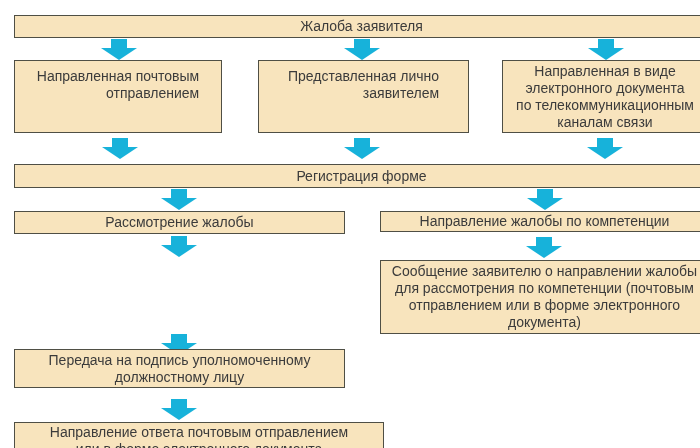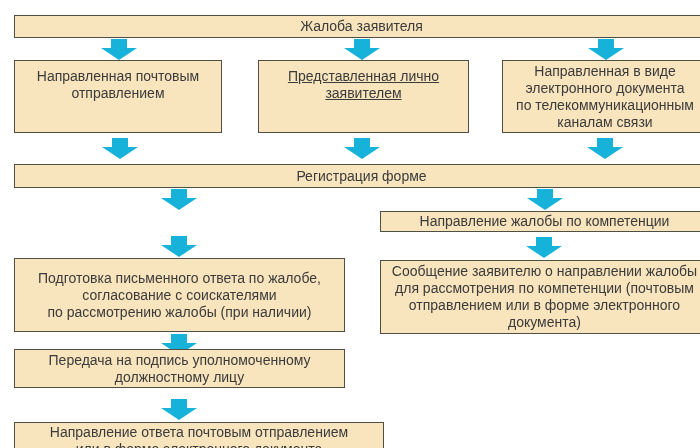--- a/index.html
+++ b/index.html
@@ -19,25 +19,25 @@
     text-align:center;
     white-space:pre-line;
     font-size:14px;
     line-height:17px;
     display:flex;
     flex-direction:column;
     justify-content:center;
     align-items:center;
     padding:2px 6px;
   }
-  .box.top-align{justify-content:flex-start;padding-top:7px;}
+  .box.top-align{justify-content:flex-start;padding-top:7px;text-align:right;}
   
   .b-complaint   {left:2px;  top:3px;   width:695px; height:23px;}
   .b-mail        {left:2px;  top:48px;  width:208px; height:73px;}
-  .b-inperson    {left:246px;top:48px;  width:211px; height:73px;text-decoration:underline;}
+  .b-inperson    {left:246px;top:48px;  width:211px; height:73px;}
   .b-electronic  {left:490px;top:48px;  width:206px; height:73px;}
   .b-registration{left:2px;  top:152px; width:695px; height:24px;}
   .b-review      {left:2px;  top:199px; width:331px; height:23px;}
   .b-forward     {left:368px;top:199px; width:329px; height:21px;}
   .b-prepare     {left:2px;  top:246px; width:331px; height:74px;}
   .b-notify      {left:368px;top:248px; width:329px; height:74px;}
   .b-sign        {left:2px;  top:337px; width:331px; height:39px;}
   .b-send        {left:2px;  top:410px; width:370px; height:37px;}
 
   .arrow{position:absolute;width:36px;height:21px;}
@@ -113,34 +113,32 @@
 
   <div class="arrow a-r3-left">
       <div class="stem"></div>
       <div class="head"></div>
     </div>
   <div class="arrow a-r3-right">
       <div class="stem"></div>
       <div class="head"></div>
     </div>
 
+  <div class="box b-review">Рассмотрение жалобы</div>
   <div class="box b-forward">Направление жалобы по компетенции</div>
 
   <div class="arrow a-r4-left">
       <div class="stem"></div>
       <div class="head"></div>
     </div>
   <div class="arrow a-r4-right">
       <div class="stem"></div>
       <div class="head"></div>
     </div>
 
-  <div class="box b-prepare">Подготовка письменного ответа по жалобе,
-согласование с соискателями
-по  рассмотрению жалобы (при наличии)</div>
   <div class="box b-notify">Сообщение заявителю о направлении жалобы
 для рассмотрения по компетенции (почтовым
 отправлением или в форме электронного
 документа)</div>
 
   <div class="arrow a-r5-left">
       <div class="stem"></div>
       <div class="head"></div>
     </div>
 

